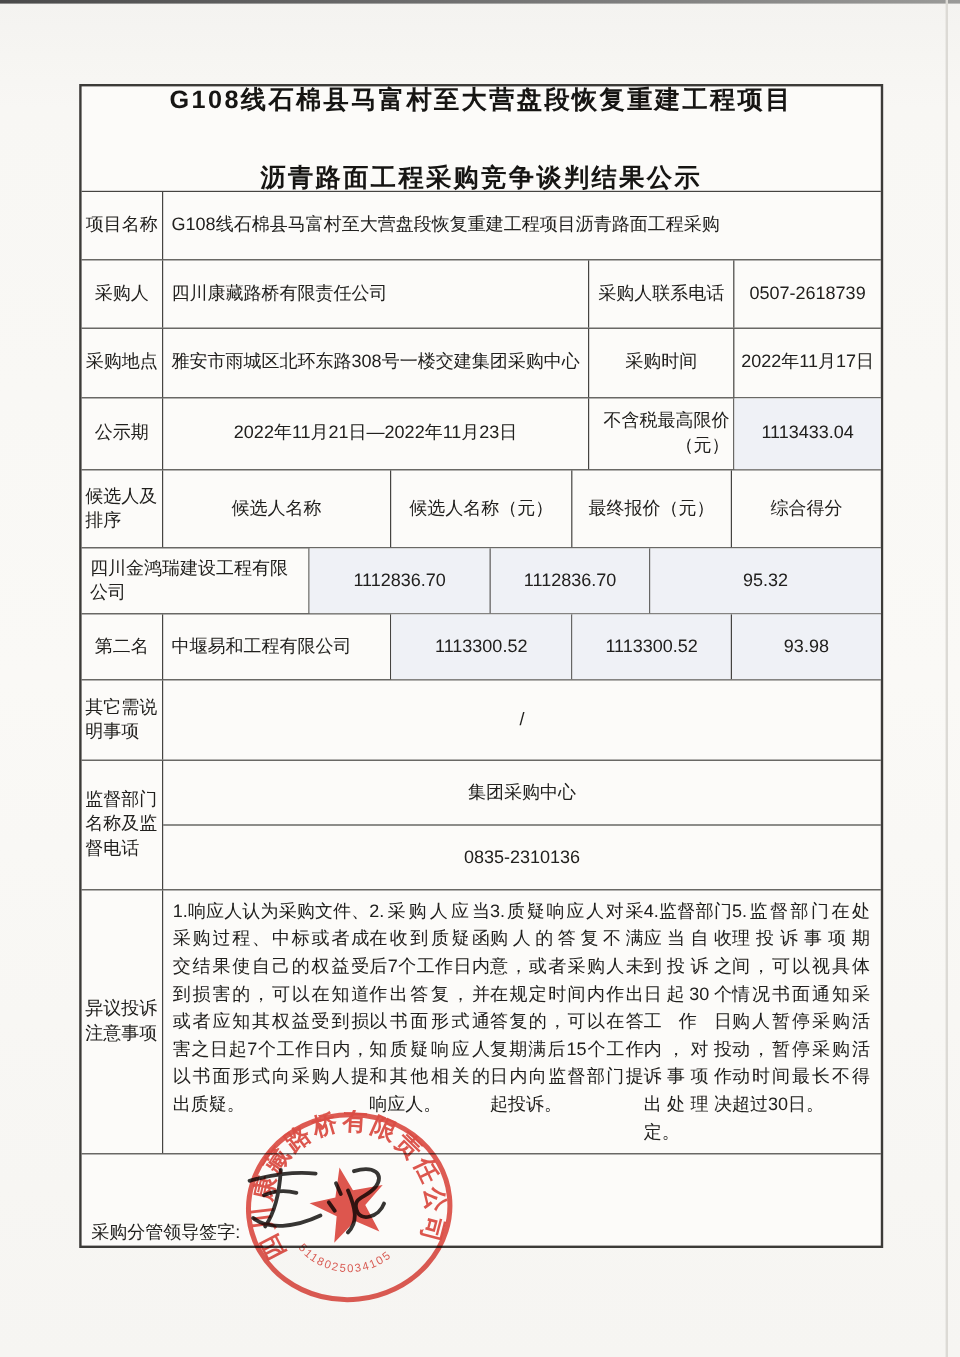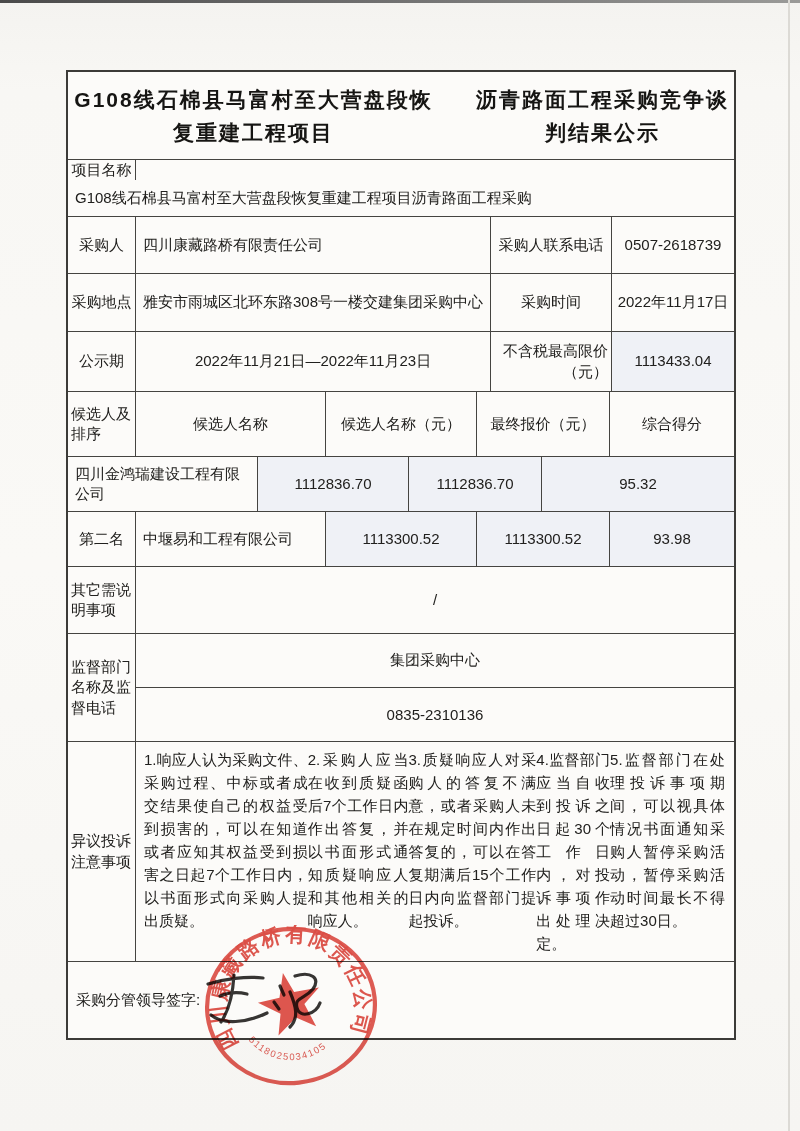--- a/index.html
+++ b/index.html
@@ -31,25 +31,25 @@
   .c-lab2{width:121px;flex:none;padding:0 3px;text-align:right;}
   .c-val2{flex:1;}
   
   .k-rank{width:68px;flex:none;}
   .k-name{width:190px;flex:none;}
   .k-doc{width:151px;flex:none;}
   .k-fin{width:133px;flex:none;}
   .k-score{flex:1;}
   .tint{background:#eff1f6;}
   
-  .r-title{height:88px;flex-direction:row;justify-content:center;align-items:center;gap:32px;}
+  .r-title{height:88px;flex-direction:column;justify-content:center;align-items:center;gap:32px;}
   .r-title .t{font-size:21px;font-weight:700;letter-spacing:2px;line-height:33px;text-align:center;color:#161513;}
-  .r1{height:57px;flex-direction:column;} .r2{height:57px;} .r3{height:58px;} .r4{height:60px;}
+  .r1{height:57px;} .r2{height:57px;} .r3{height:58px;} .r4{height:60px;}
   .r-chead{height:65px;} .r-c1{height:55px;} .r-c2{height:55px;}
-  .r-other{height:67px;} .r-sup{height:108px;} .r-obj{height:220px;} .r-sign{height:76px;}
+  .r-other{height:67px;} .r-sup{height:108px;} .r-obj{height:220px;} .r-sign{height:76px;align-items:flex-end;}
   .sup-right{flex:1;display:flex;flex-direction:column;}
   .sup-sub{flex:1;display:flex;align-items:center;justify-content:center;font-size:15px;border-bottom:1.5px solid #454441;}
   .sup-sub:last-child{border-bottom:none;}
   .obj-body{flex:1;flex-direction:row;align-items:stretch;justify-content:center;padding:6px 9px 6px 8px;}
   .obj-body p{margin:0;font-size:15px;line-height:23px;text-align:justify;}
   .sign-cell{flex:1;position:relative;padding-left:8px;}
   .sign-label{font-size:15px;}
   .stamp{position:absolute;left:203px;top:925px;width:176px;height:162px;mix-blend-mode:multiply;opacity:.88;}
   .signature{position:absolute;left:200px;top:962px;width:150px;height:78px;mix-blend-mode:multiply;}
   .stamp text{font-family:"Liberation Sans","DejaVu Sans",sans-serif;}

